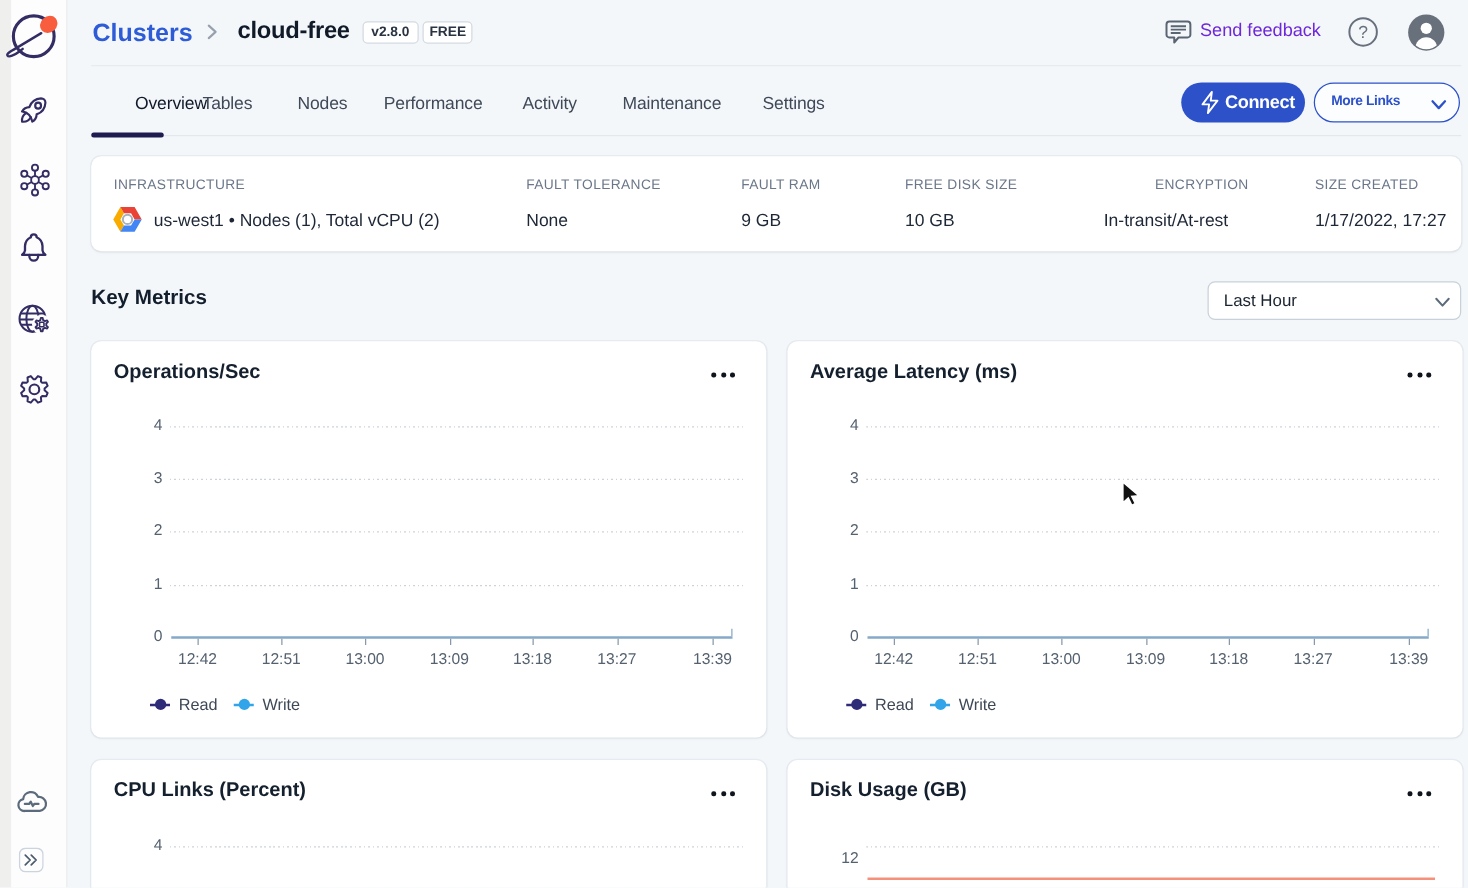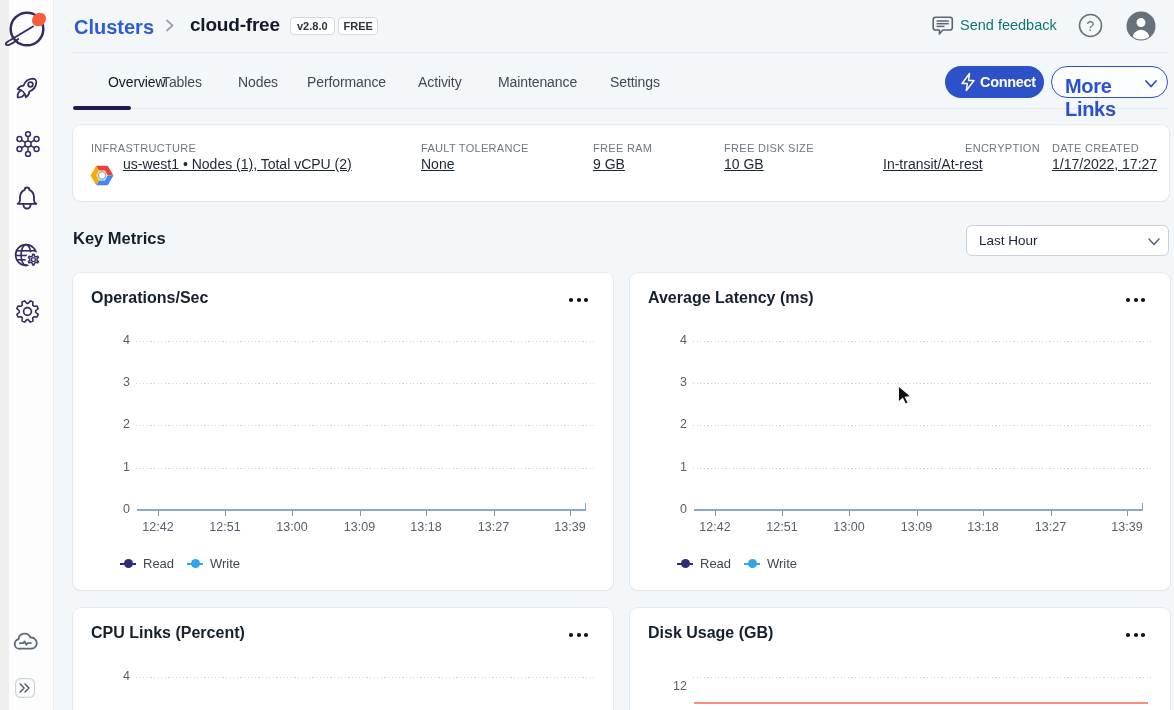--- a/index.html
+++ b/index.html
@@ -10,25 +10,25 @@
 #hdrline { position:absolute; left:73px; top:52px; width:1096px; height:1px; background:#e7eaee; }
 #tabline { position:absolute; left:73px; top:108px; width:1096px; height:1px; background:#e4e8ed; }
 #tabunder { position:absolute; left:73px; top:106px; width:58px; height:4px; background:#1d1b4f; border-radius:2px; }
 .crumb-clusters { position:absolute; left:74px; top:16px; font-size:20px; font-weight:bold; color:#2e5bd6; }
 .crumb-name { position:absolute; left:190px; top:14px; font-size:19px; font-weight:bold; letter-spacing:-0.2px; color:#101a29; }
 .badge { position:absolute; top:17px; height:18px; line-height:16px; padding:0 6px; background:#fff; border:1px solid #d4dae1; border-radius:4px; font-size:11px; font-weight:bold; color:#2a3342; }
 .tab { position:absolute; top:74px; font-size:14px; color:#3f4957; letter-spacing:-0.1px; }
 .tab.active { color:#10192a; }
 #connect { position:absolute; left:945px; top:66px; width:99px; height:32px; background:#2c51c9; border-radius:16px; color:#fff; font-size:14.5px; font-weight:bold; letter-spacing:-0.3px; }
 #connect span { position:absolute; left:35px; top:8px; }
-#morelinks { position:absolute; left:1051px; top:66px; width:117px; height:32px; background:#fbfdfe; border:1.5px solid #2c51c9; border-radius:16px; color:#2c51c9; font-size:20px; font-weight:bold; letter-spacing:-0.3px; }
+#morelinks { position:absolute; left:1051px; top:66px; width:117px; height:32px; background:#fbfdfe; border:1.5px solid #2c51c9; border-radius:16px; color:#2c51c9; font-size:11px; font-weight:bold; letter-spacing:-0.3px; }
 #morelinks span { position:absolute; left:13px; top:8px; }
 #infocard { position:absolute; left:73px; top:125px; width:1096px; height:76px; background:#fff; border-radius:8px; box-shadow:0 0 0 1px rgba(203,213,224,.32), 0 1px 2px rgba(0,0,0,.05); }
 .ilabel { position:absolute; top:142px; font-size:11px; color:#6b7789; letter-spacing:.3px; }
-.ivalue { position:absolute; top:156px; font-size:14px; color:#1d2736;text-decoration:underline; }
+.ivalue { position:absolute; top:168px; font-size:14px; color:#1d2736; }
 #keymetrics { position:absolute; left:73px; top:229px; font-size:16.5px; font-weight:bold; color:#131e2d; }
 #select { position:absolute; left:966px; top:225px; width:203px; height:31px; background:#fff; border:1px solid #c8d1da; border-radius:6px; }
 #select span { position:absolute; left:12px; top:7px; font-size:13.5px; color:#1b2430; }
 .card { position:absolute; background:#fff; border-radius:8px; box-shadow:0 0 0 1px rgba(203,213,224,.32), 0 1px 2px rgba(0,0,0,.05); }
 .ctitle { position:absolute; left:18px; top:16px; font-size:16px; font-weight:bold; color:#15202e; }
 .dots { position:absolute; right:25px; top:25px; }
 .dots i { display:inline-block; width:3.6px; height:3.6px; border-radius:50%; background:#10151d; margin-left:3.9px; vertical-align:top; }
 .grid { position:absolute; height:1.2px; background-image:repeating-linear-gradient(90deg,#ccd3da 0,#ccd3da 1.2px,transparent 1.2px,transparent 3.6px); }
 .ylab { position:absolute; left:0; width:57px; text-align:right; font-size:12.5px; color:#54616f; }
 .axis { position:absolute; height:1.5px; background:#86a9c9; }
@@ -88,21 +88,21 @@
   </svg>
 <div class="crumb-name">cloud-free</div>
 <div class="badge" style="left:290px;">v2.8.0</div>
 <div class="badge" style="left:338px;padding:0 4.5px;">FREE</div>
 <svg class="abs" style="left:932px;top:16px;" width="22" height="20" viewBox="0 0 22 20">
     <path d="M3.5,1.2 H18 A2.3,2.3 0 0 1 20.3,3.5 V11.7 A2.3,2.3 0 0 1 18,14 H10.8 L7.4,18 V14 H3.5 A2.3,2.3 0 0 1 1.2,11.7 V3.5 A2.3,2.3 0 0 1 3.5,1.2 Z" fill="none" stroke="#5a6472" stroke-width="1.6" stroke-linejoin="round"></path>
     <line x1="4.6" y1="5" x2="16.8" y2="5" stroke="#5a6472" stroke-width="1.5"></line>
     <line x1="4.6" y1="7.7" x2="16.8" y2="7.7" stroke="#5a6472" stroke-width="1.5"></line>
     <line x1="4.6" y1="10.4" x2="12.5" y2="10.4" stroke="#5a6472" stroke-width="1.5"></line>
   </svg>
-<div class="abs" style="left:960px;top:17px;font-size:14.5px;color:#0f766e;">Send feedback</div>
+<div class="abs" style="left:960px;top:17px;font-size:14.5px;color:#6d28d9;">Send feedback</div>
 <svg class="abs" style="left:1078px;top:13px;" width="25" height="25" viewBox="0 0 25 25">
     <circle cx="12.5" cy="12.5" r="11" fill="none" stroke="#67707d" stroke-width="1.6"></circle>
     <text x="12.5" y="17.5" text-anchor="middle" font-size="14" fill="#67707d" font-family="Liberation Sans">?</text>
   </svg>
 <svg class="abs" style="left:1126px;top:11px;" width="30" height="30" viewBox="0 0 30 30">
     <defs>
       <clipPath id="av">
         <circle cx="15" cy="15" r="13.4"></circle>
       </clipPath>
     </defs>
@@ -127,24 +127,24 @@
   </div>
 <div id="morelinks">
     <span>More Links</span>
     <svg class="abs" style="left:92px;top:12px;" width="14" height="10" viewBox="0 0 14 10">
       <path d="M2,2 L7,7.5 L12,2" fill="none" stroke="#2c51c9" stroke-width="1.8" stroke-linecap="round" stroke-linejoin="round"></path>
     </svg>
   </div>
 <div id="infocard"></div>
 <div class="ilabel" style="left:91px;">INFRASTRUCTURE</div>
 <div class="ilabel" style="left:421px;">FAULT TOLERANCE</div>
-<div class="ilabel" style="left:593px;">FREE RAM</div>
+<div class="ilabel" style="left:593px;">FAULT RAM</div>
 <div class="ilabel" style="left:724px;">FREE DISK SIZE</div>
-<div class="ilabel" style="left:924px;padding-left:41px;">ENCRYPTION</div>
-<div class="ilabel" style="left:1052px;">DATE CREATED</div>
+<div class="ilabel" style="left:883px;padding-left:41px;">ENCRYPTION</div>
+<div class="ilabel" style="left:1052px;">SIZE CREATED</div>
 <svg class="abs" style="left:90px;top:165px;" width="24" height="21" viewBox="0 0 24 21">
     <path d="M6.30,20.37 L0.60,10.50 L6.30,0.63 L9.15,5.56 L6.30,10.50 L9.15,15.44 Z" fill="#f9ab00"></path>
     <path d="M6.30,0.63 L17.70,0.63 L23.40,10.50 L17.70,10.50 L14.85,5.56 L9.15,5.56 Z" fill="#ea4335"></path>
     <path d="M23.40,10.50 L17.70,20.37 L6.30,20.37 L9.15,15.44 L14.85,15.44 L17.70,10.50 Z" fill="#4285f4"></path>
     <circle cx="12" cy="10.5" r="3.7" fill="#fff" stroke="#a8b0b9" stroke-width="1.6"></circle>
   </svg>
 <div class="ivalue" style="left:123px;">us-west1 • Nodes (1), Total vCPU (2)</div>
 <div class="ivalue" style="left:421px;text-align:right;">None</div>
 <div class="ivalue" style="left:593px;">9 GB</div>
 <div class="ivalue" style="left:724px;">10 GB</div>

